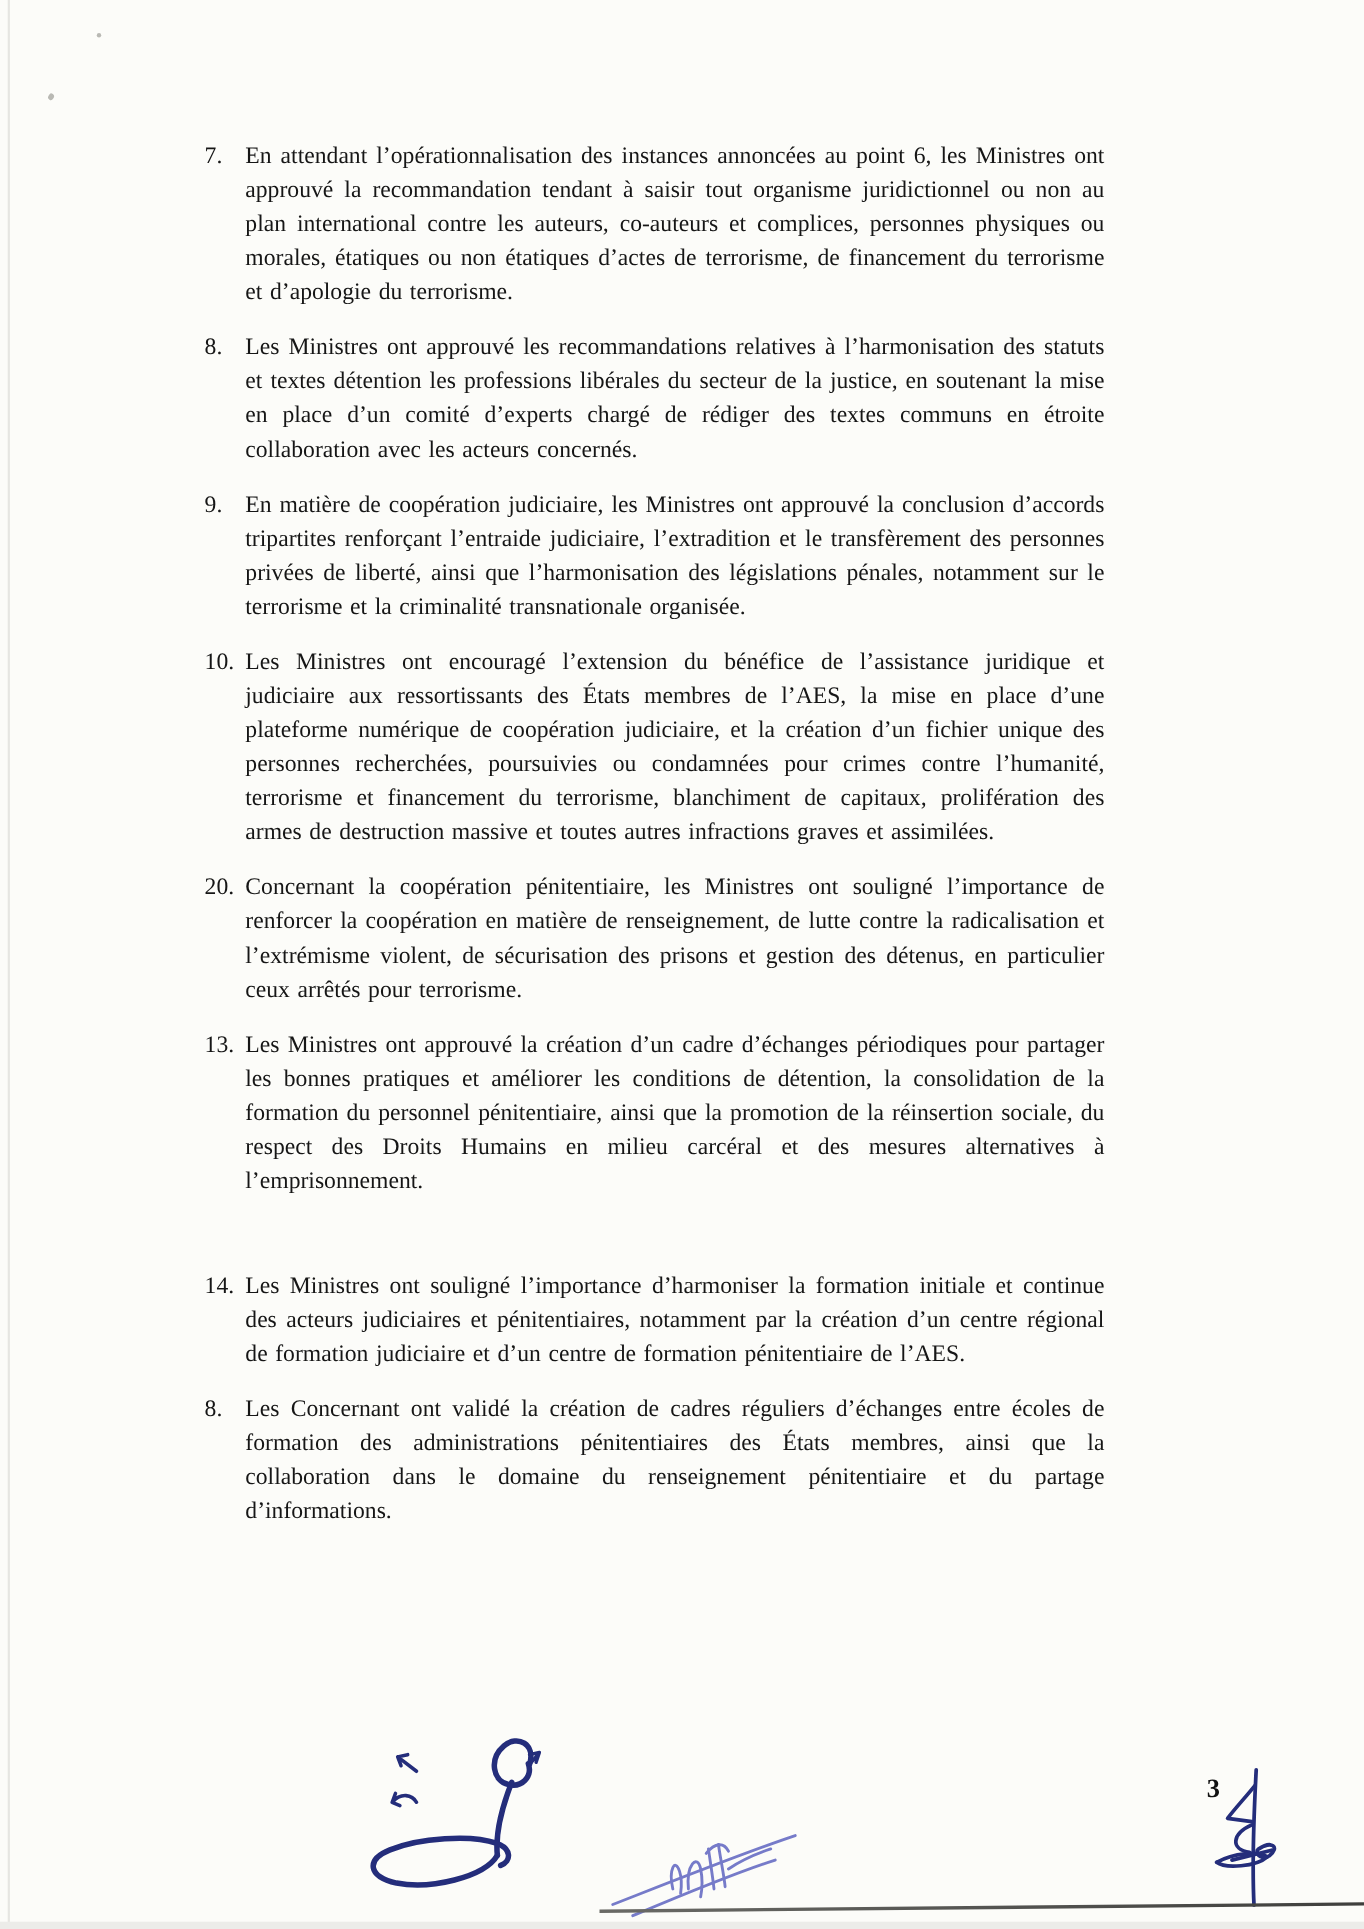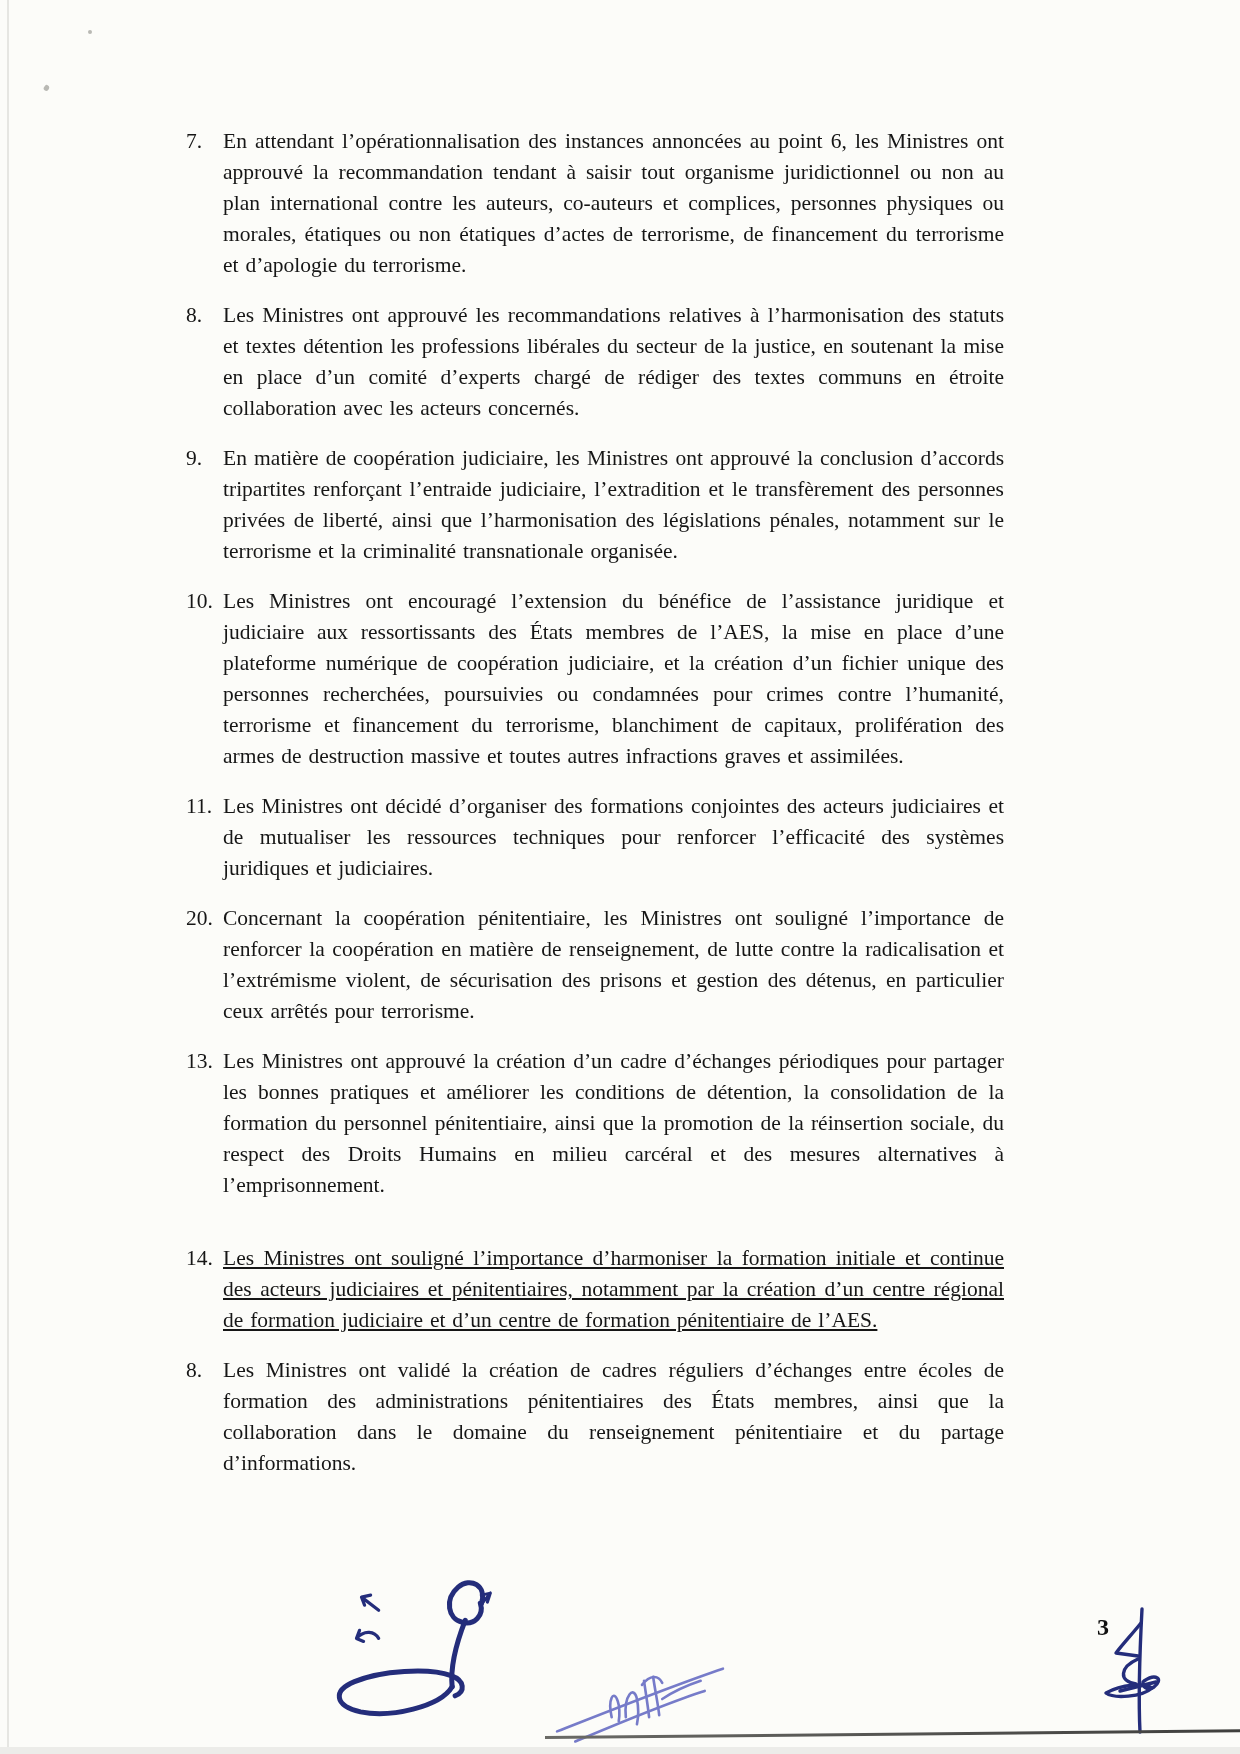--- a/index.html
+++ b/index.html
@@ -22,21 +22,21 @@
   .speck.s2{left:44px;top:85px;width:5px;height:6px;transform:rotate(35deg);border-radius:40% 60% 50% 50%;}
 
   
   .content{position:absolute;left:186px;top:126px;width:818px;margin:0;padding:0;list-style:none;}
   .item{
     position:relative;padding-left:37px;margin:0 0 19px 0;
     font-size:21.5px;line-height:31px;text-align:justify;
     word-spacing:1.5px;
   }
   .item .num{position:absolute;left:0;top:0;}
-  .item.gap-before{margin-top:42px;text-decoration:underline;}
+  .item.gap-before{margin-top:64px;}
 
   
   .sig{position:absolute;}
   .sig-main{left:328px;top:1574px;width:207px;height:156px;}
   .sig-second{left:553px;top:1650px;width:177px;height:94px;}
   .sig-paraph{left:1102px;top:1606px;width:64px;height:130px;}
   .page-number{
     position:absolute;left:1097px;top:1614px;
     font-size:24px;font-weight:bold;color:#111;
     font-family:"Liberation Serif","DejaVu Serif",serif;
@@ -58,33 +58,30 @@
     <li class="item">
       <span class="num">8.</span><span class="txt">Les Ministres ont approuvé les recommandations relatives à l’harmonisation des statuts et textes détention les professions libérales du secteur de la justice, en soutenant la mise en place d’un comité d’experts chargé de rédiger des textes communs en étroite collaboration avec les acteurs concernés.</span>
     </li>
     <li class="item">
       <span class="num">9.</span><span class="txt">En matière de coopération judiciaire, les Ministres ont approuvé la conclusion d’accords tripartites renforçant l’entraide judiciaire, l’extradition et le transfèrement des personnes privées de liberté, ainsi que l’harmonisation des législations pénales, notamment sur le terrorisme et la criminalité transnationale organisée.</span>
     </li>
     <li class="item">
       <span class="num">10.</span><span class="txt">Les Ministres ont encouragé l’extension du bénéfice de l’assistance juridique et judiciaire aux ressortissants des États membres de l’AES, la mise en place d’une plateforme numérique de coopération judiciaire, et la création d’un fichier unique des personnes recherchées, poursuivies ou condamnées pour crimes contre l’humanité, terrorisme et financement du terrorisme, blanchiment de capitaux, prolifération des armes de destruction massive et toutes autres infractions graves et assimilées.</span>
     </li>
     <li class="item">
-      <span class="num">11.</span><span class="txt">Les Ministres ont décidé d’organiser des formations conjointes des acteurs judiciaires et de mutualiser les ressources techniques pour renforcer l’efficacité des systèmes juridiques et judiciaires.</span>
-    </li>
-    <li class="item">
       <span class="num">20.</span><span class="txt">Concernant la coopération pénitentiaire, les Ministres ont souligné l’importance de renforcer la coopération en matière de renseignement, de lutte contre la radicalisation et l’extrémisme violent, de sécurisation des prisons et gestion des détenus, en particulier ceux arrêtés pour terrorisme.</span>
     </li>
     <li class="item">
       <span class="num">13.</span><span class="txt">Les Ministres ont approuvé la création d’un cadre d’échanges périodiques pour partager les bonnes pratiques et améliorer les conditions de détention, la consolidation de la formation du personnel pénitentiaire, ainsi que la promotion de la réinsertion sociale, du respect des Droits Humains en milieu carcéral et des mesures alternatives à l’emprisonnement.</span>
     </li>
     <li class="item gap-before">
       <span class="num">14.</span><span class="txt">Les Ministres ont souligné l’importance d’harmoniser la formation initiale et continue des acteurs judiciaires et pénitentiaires, notamment par la création d’un centre régional de formation judiciaire et d’un centre de formation pénitentiaire de l’AES.</span>
     </li>
     <li class="item">
-      <span class="num">8.</span><span class="txt">Les Ministres ont validé la création de cadres réguliers d’échanges entre écoles de formation des administrations pénitentiaires des États membres, ainsi que la collaboration dans le domaine du renseignement pénitentiaire et du partage d’informations.</span>
+      <span class="num">8.</span><span class="txt">Les Concernant ont validé la création de cadres réguliers d’échanges entre écoles de formation des administrations pénitentiaires des États membres, ainsi que la collaboration dans le domaine du renseignement pénitentiaire et du partage d’informations.</span>
     </li>
   </ol>
 
   <svg class="sig sig-main" viewBox="0 0 205 155" fill="none" stroke="#242d7b" stroke-linecap="round" stroke-linejoin="round">
     <path stroke-width="3.2" d="M50,36 L33,23 M33,23 L42,21 M33,23 L36,31"></path>
     <path stroke-width="3.2" d="M28,64 C36,55 46,57 50,64 M28,64 L31,56 M28,64 L35,67"></path>
     <path stroke-width="5" d="M152,30 C158,11 141,3 129,13 C115,25 119,45 133,48 C145,51 155,41 151,29"></path>
     <path stroke-width="3" d="M152,30 L161,19 M161,19 L152,21 M161,19 L158,28"></path>
     <path stroke-width="5" d="M136,46 C127,69 121,92 123,112"></path>
     <path stroke-width="5" d="M123,112 C111,132 62,143 32,137 C6,131 4,116 26,107 C52,96 100,93 122,101 C136,106 136,117 126,121"></path>

